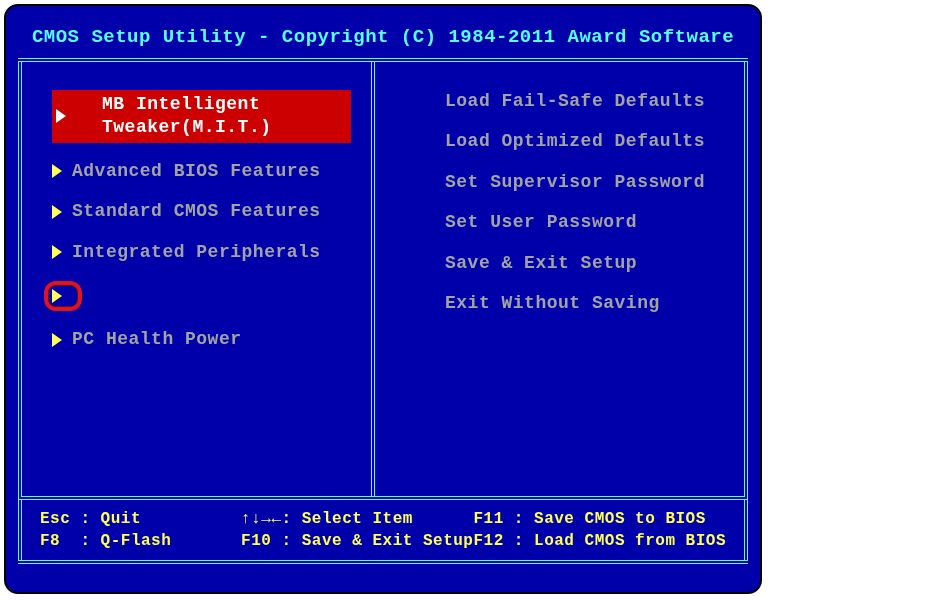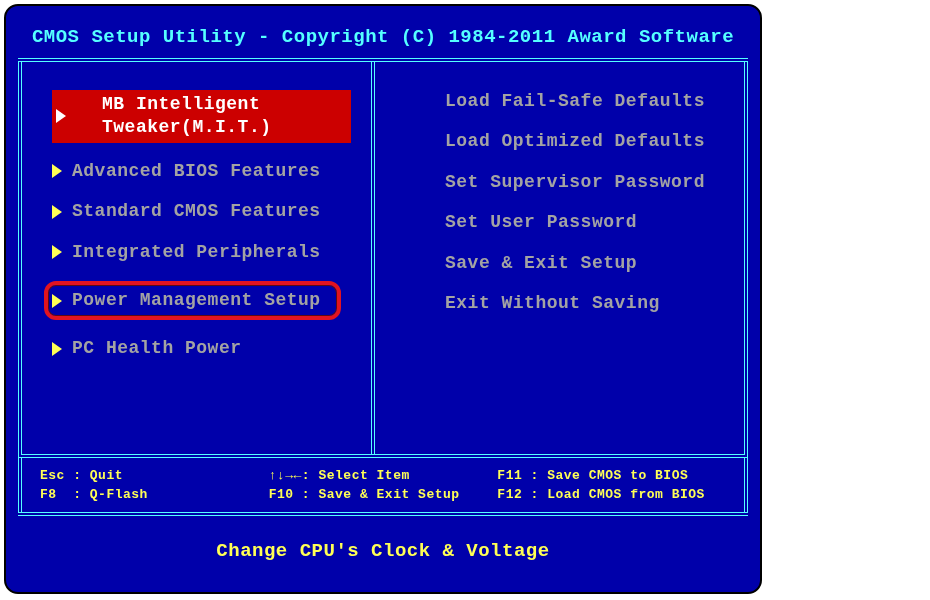--- a/index.html
+++ b/index.html
@@ -83,21 +83,21 @@
     display: inline-flex;
     border: 4px solid #e21320;
     border-radius: 12px;
     padding: 4px 16px 4px 4px;
     margin-left: -8px;
     box-shadow: 0 0 0 1px #5e0a10 inset;
   }
   .no-arrow .arrow { visibility: hidden; }
   .key-hints {
     color: #ffff55;
-    font-size: 13px;
+    font-size: 16px;
     padding: 10px 18px 10px 18px;
     border-left: 4px double #55ffff;
     border-right: 4px double #55ffff;
     display: grid;
     grid-template-columns: 1fr 1fr 1fr;
     row-gap: 4px;
   }
   .key-hints span { white-space: pre; }
   .footer {
     text-align: center;
@@ -132,21 +132,20 @@
             </div>
           </div>
           <div>
             <div class="menu-item">
               <span class="arrow"></span>
               <span>Integrated Peripherals</span>
             </div>
           </div>
           <div><div class="menu-item highlighted">
               <span class="arrow"></span>
-              <span>Power Management Setup</span>
             </div></div>
           <div>
             <div class="menu-item">
               <span class="arrow"></span>
               <span>PC Health Power</span>
             </div>
           </div>
         </div>
       <div class="col-right" id="col-right">
           <div>
@@ -191,14 +190,13 @@
     <div class="key-hints">
       <span>Esc : Quit</span>
       <span>↑↓→←: Select Item</span>
       <span>F11 : Save CMOS to BIOS</span>
       <span>F8  : Q-Flash</span>
       <span>F10 : Save &amp; Exit Setup</span>
       <span>F12 : Load CMOS from BIOS</span>
     </div>
   </div>
 
-  <div class="footer">Change CPU's Clock &amp; Voltage</div>
 </div>
 
 </body></html>

